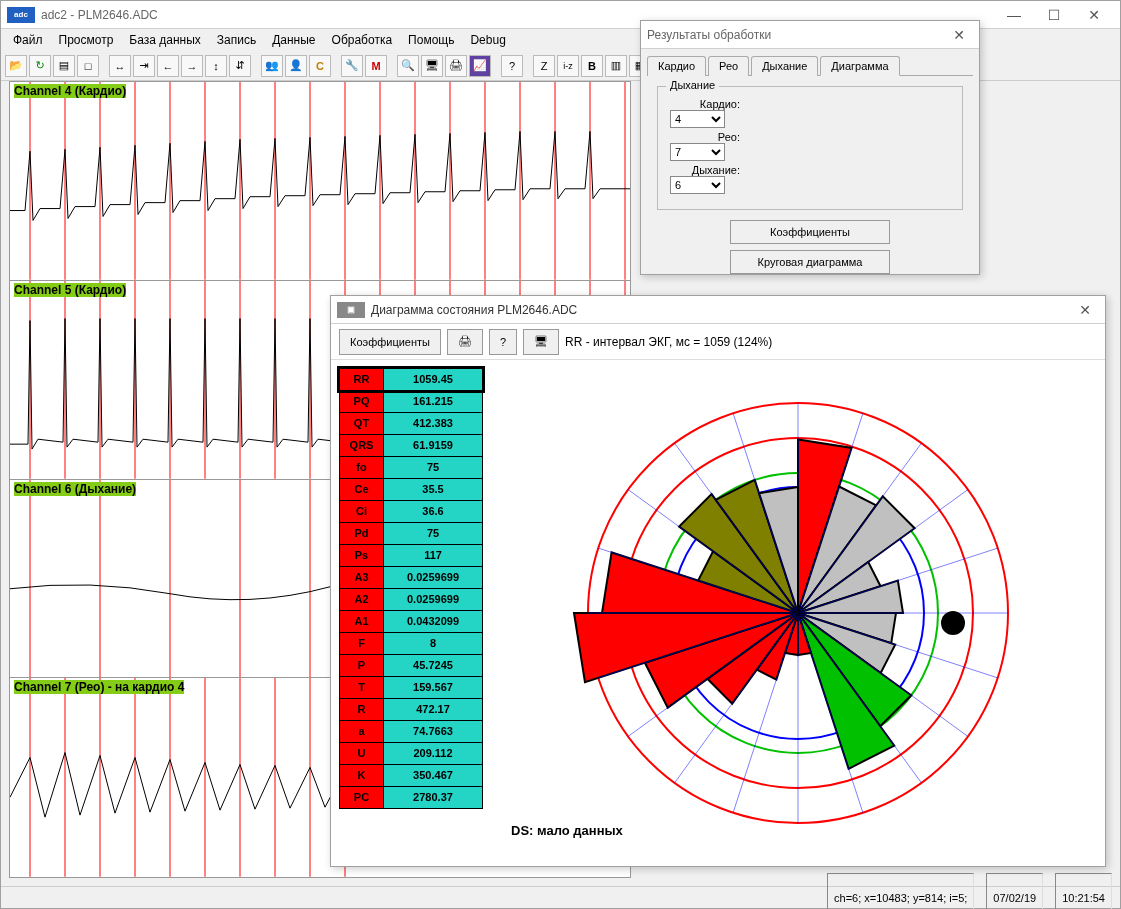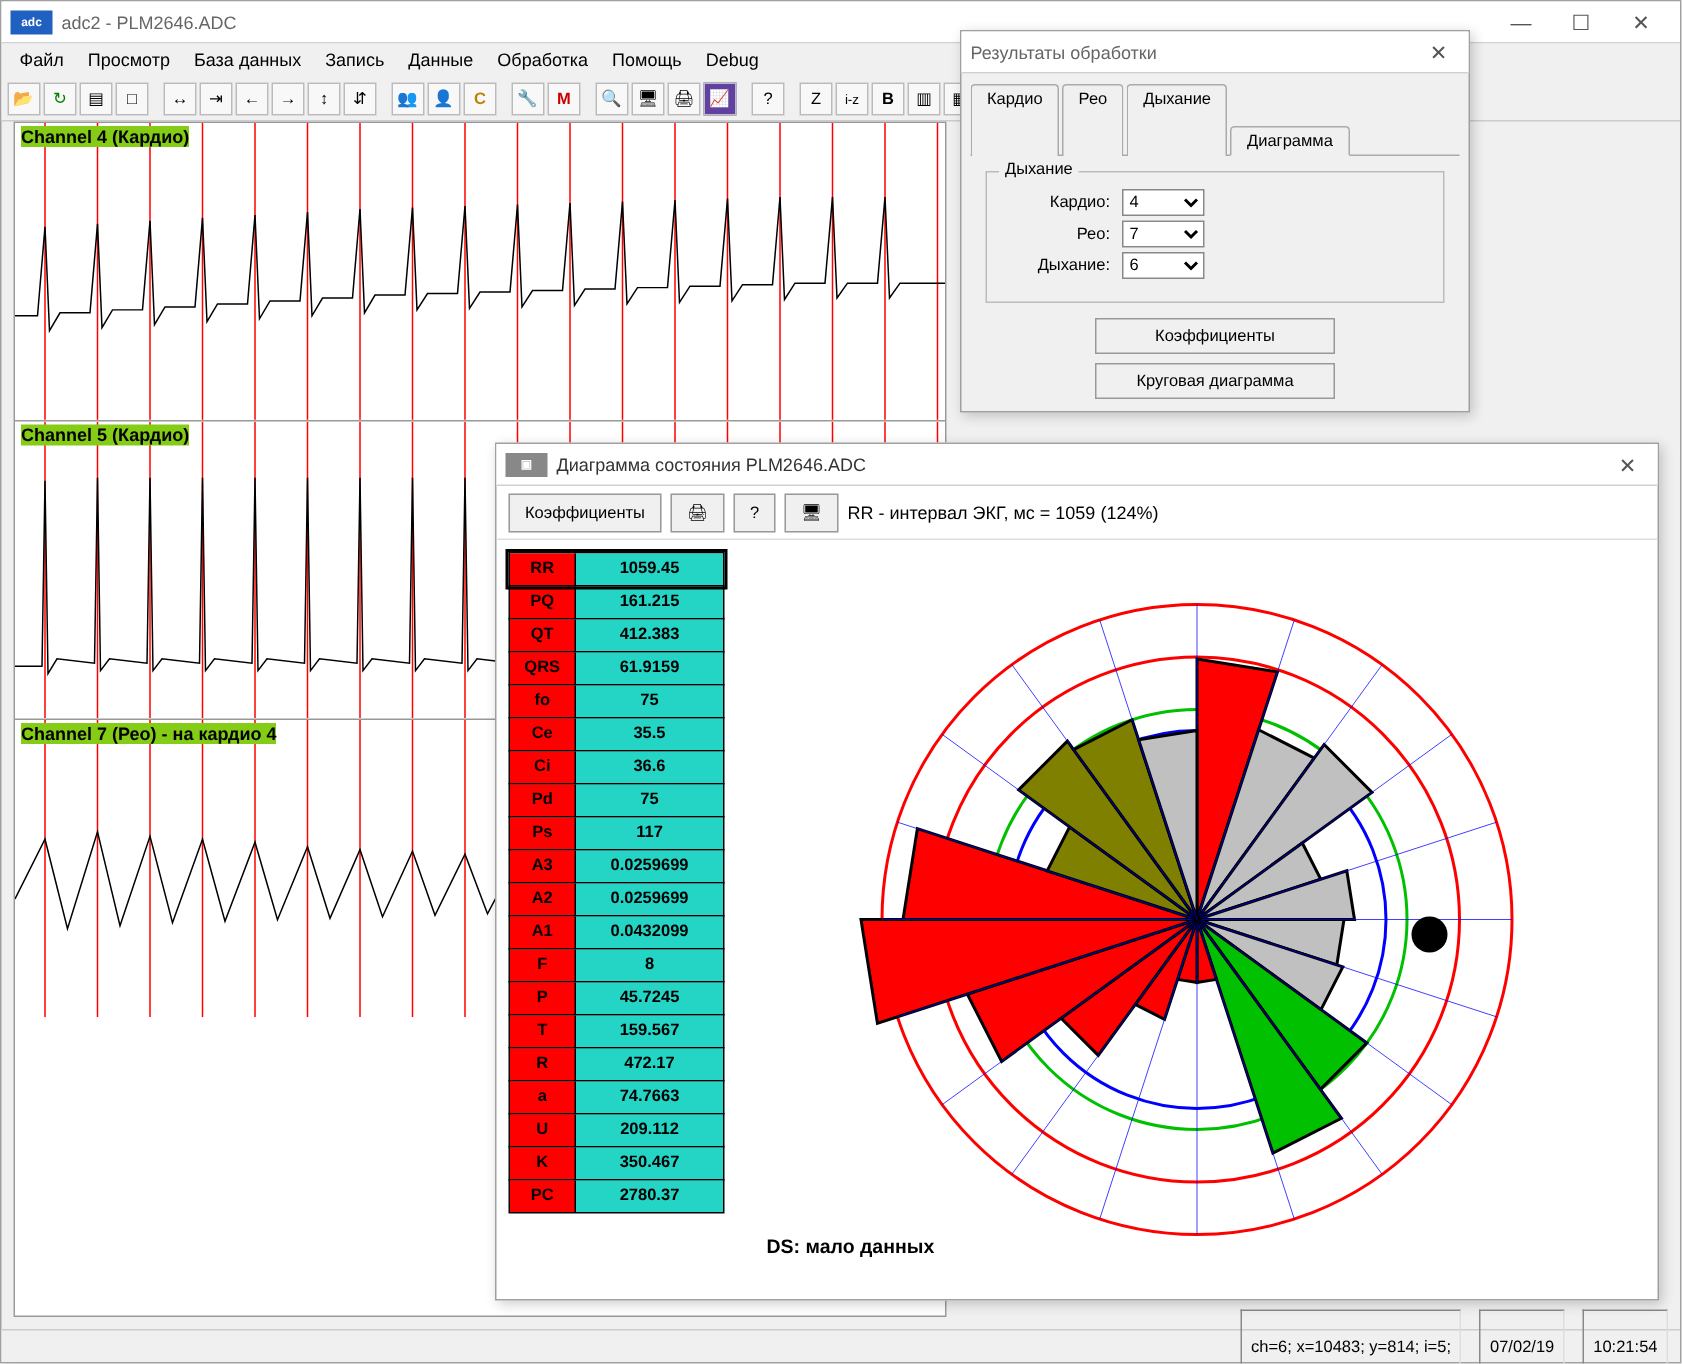--- a/index.html
+++ b/index.html
@@ -27,25 +27,25 @@
 .chsvg { width:100%; height:100%; }
 
 .statusbar { position:absolute; bottom:0; left:0; right:0; height:22px; background:#f0f0f0; border-top:1px solid #ccc; display:flex; align-items:center; justify-content:flex-end; padding:0 8px; gap:12px;}
 .statusbar span { border:1px inset #ddd; padding:18px 6px; font-size:11px;}
 
 
 .dlg-results { left:640px; top:20px; width:340px; height:255px; }
 .dlg-results .titlebar { background:#fff; }
 .tabs { display:flex; border-bottom:1px solid #aaa; margin:6px 6px 0 6px;}
 .tab { padding:3px 10px; border:1px solid #aaa; border-bottom:none; background:#f0f0f0; margin-right:2px; border-radius:3px 3px 0 0; position:relative; top:1px;}
-.tab.active { background:#f0f0f0; border-bottom:1px solid #f0f0f0;margin-top:28px;}
+.tab.active { background:#f0f0f0; border-bottom:1px solid #f0f0f0;}
 .panelbody { padding:10px 16px;}
 .fieldset { border:1px solid #bbb; padding:8px 12px 12px; margin-bottom:10px; position:relative;}
 .fieldset .legend { position:absolute; top:-8px; left:8px; background:#f0f0f0; padding:0 4px; font-size:11px;}
-.frow { display:flex; align-items:center; margin:3px 0;}
+.frow { display:flex; margin:3px 0;flex-direction:column;}
 .frow label { width:70px; text-align:right; margin-right:8px;}
 .frow select { width:55px; border:1px solid #888; background:#fff; height:18px;}
 .wbtn { display:block; margin:6px auto; width:160px; height:24px; border:1px solid #999; background:#f0f0f0; text-align:center; line-height:22px;}
 
 
 .dlg-diag { left:330px; top:295px; width:776px; height:572px; background:#fff;}
 .dlg-diag .titlebar { background:#fff; color:#333;}
 .dtoolbar { height:36px; display:flex; align-items:center; padding:4px 8px; gap:6px; border-bottom:1px solid #ddd;}
 .dbtn { height:26px; padding:0 10px; border:1px solid #999; background:#f0f0f0;}
 .dinfo { margin-left:0; font-size:12px;}
@@ -163,20 +163,37 @@
             <line x1="370" y1="0" x2="370" y2="200"></line>
             <line x1="405" y1="0" x2="405" y2="200"></line>
             <line x1="440" y1="0" x2="440" y2="200"></line>
             <line x1="475" y1="0" x2="475" y2="200"></line>
             <line x1="510" y1="0" x2="510" y2="200"></line>
             <line x1="545" y1="0" x2="545" y2="200"></line>
             <line x1="580" y1="0" x2="580" y2="200"></line>
             <line x1="615" y1="0" x2="615" y2="200"></line>
           </g>
         <path d="M0,165 L18,165 L20,40 L22,170 L28,160 L53,163 L55,38 L57,168 L63,160 L88,163 L90,38 L92,168 L98,160 L123,163 L125,38 L127,168 L133,160 L158,163 L160,38 L162,168 L168,160 L193,163 L195,38 L197,168 L203,160 L228,163 L230,38 L232,168 L238,160 L263,163 L265,38 L267,168 L273,160 L298,163 L300,38 L302,168 L308,160 L333,163 L335,38 L337,168 L620,165" stroke="#000" fill="none"></path>
+      </svg>
+    </div>
+    <div class="chpanel" style="height:25%">
+      <div class="chlabel">Channel 6 (Дыхание)</div>
+      <svg class="chsvg" viewBox="0 0 620 200" preserveAspectRatio="none">
+        <g stroke="#ff0000">
+            <line x1="20" y1="0" x2="20" y2="200"></line>
+            <line x1="90" y1="0" x2="90" y2="200"></line>
+            <line x1="160" y1="0" x2="160" y2="200"></line>
+            <line x1="230" y1="0" x2="230" y2="200"></line>
+            <line x1="300" y1="0" x2="300" y2="200"></line>
+            <line x1="370" y1="0" x2="370" y2="200"></line>
+            <line x1="440" y1="0" x2="440" y2="200"></line>
+            <line x1="510" y1="0" x2="510" y2="200"></line>
+            <line x1="580" y1="0" x2="580" y2="200"></line>
+          </g>
+        <path d="M0,110 Q80,100 160,115 T320,108 T480,112 T620,109" stroke="#000" fill="none"></path>
       </svg>
     </div>
     <div class="chpanel" style="height:25%;border-bottom:none">
       <div class="chlabel">Channel 7 (Рео) - на кардио 4</div>
       <svg class="chsvg" viewBox="0 0 620 200" preserveAspectRatio="none">
         <g stroke="#ff0000">
             <line x1="20" y1="0" x2="20" y2="200"></line>
             <line x1="55" y1="0" x2="55" y2="200"></line>
             <line x1="90" y1="0" x2="90" y2="200"></line>
             <line x1="125" y1="0" x2="125" y2="200"></line>

